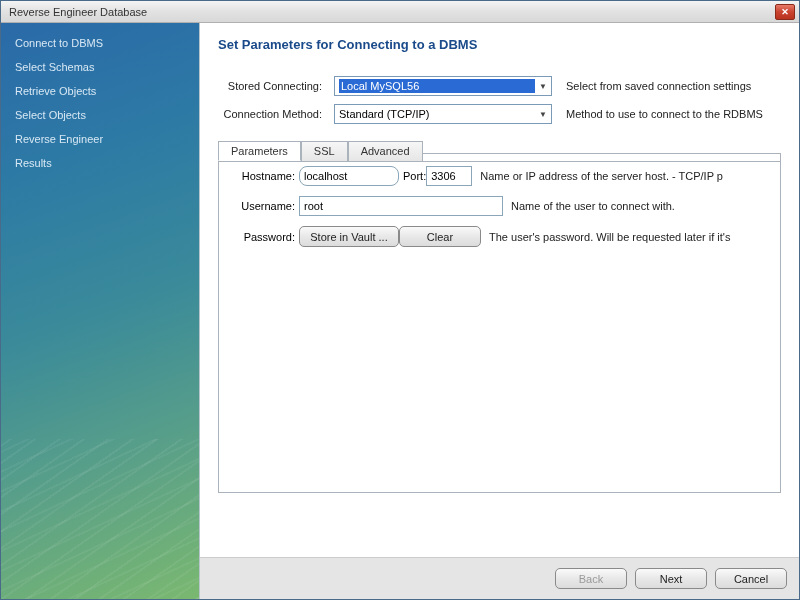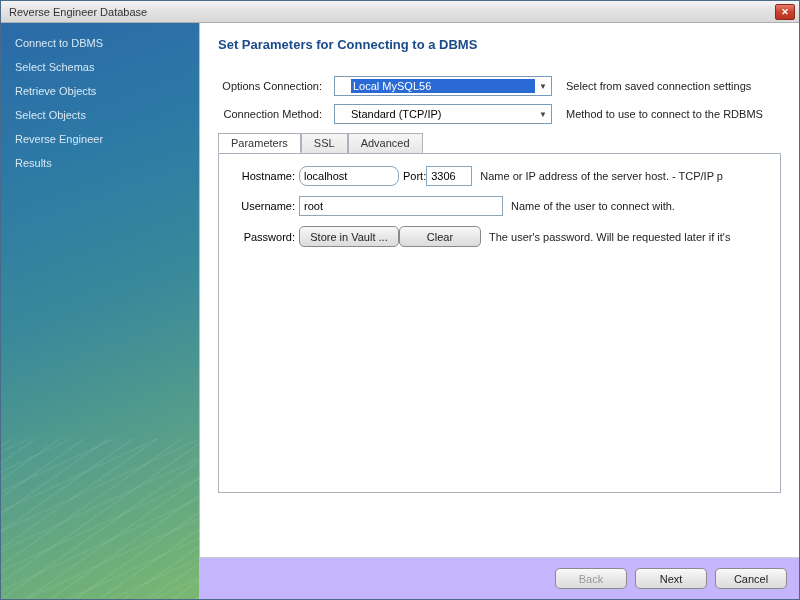--- a/index.html
+++ b/index.html
@@ -94,21 +94,21 @@
   padding-right: 6px;
   color: #222;
 }
 .combo {
   width: 218px; height: 20px;
   border: 1px solid #7a9ab8;
   background: #fff;
   display: flex; align-items: center;
   position: relative;
   font-size: 11px;
-  padding-left: 16px;
+  padding-left: 4px;
 }
 .combo.highlighted .combo-text {
   background: #2a6ad4; color: #fff;
   padding: 1px 2px;
   flex: 1;
 }
 .combo-text { flex: 1; }
 .combo-arrow {
   width: 16px; height: 100%;
   display: flex; align-items: center; justify-content: center;
@@ -124,21 +124,21 @@
   overflow: hidden;
 }
 
 .tab-area {
   margin-top: 6px;
 }
 .tabstrip {
   display: flex;
   border-bottom: 1px solid #aab3bb;
   position: relative;
-  top: 1px;
+  top: 9px;
 }
 .tab {
   padding: 3px 12px;
   border: 1px solid #aab3bb;
   border-bottom: none;
   background: linear-gradient(to bottom, #f6f6f6, #e6e6e6);
   margin-right: 0px;
   font-size: 11px;
   cursor: pointer;
   color: #333;
@@ -186,21 +186,21 @@
   font-family: inherit;
   color: #222;
 }
 
 .footer {
   height: 42px;
   border-top: 1px solid #ccc;
   display: flex; align-items: center; justify-content: flex-end;
   gap: 8px;
   padding: 0 12px;
-  background: #c4b5fd;
+  background: #e5e5e5;
 }
 .footer .btn { min-width: 72px; }
 .btn.disabled { color: #9a9a9a; }
 </style>
 </head>
 <body>
 
 <div class="window">
 
   <div class="titlebar">
@@ -218,21 +218,21 @@
       <div class="sidebar-item"><span>Reverse Engineer</span></div>
       <div class="sidebar-item"><span>Results</span></div>
     </div>
 
     <div class="main">
       <div class="content">
 
         <div class="page-title">Set Parameters for Connecting to a DBMS</div>
 
         <div class="form-row">
-          <div class="form-label">Options Connection:</div>
+          <div class="form-label">Stored Connecting:</div>
           <div class="combo highlighted">
             <span class="combo-text">Local MySQL56</span>
             <span class="combo-arrow">▼</span>
           </div>
           <div class="hint">Select from saved connection settings</div>
         </div>
 
         <div class="form-row">
           <div class="form-label">Connection Method:</div>
           <div class="combo">

